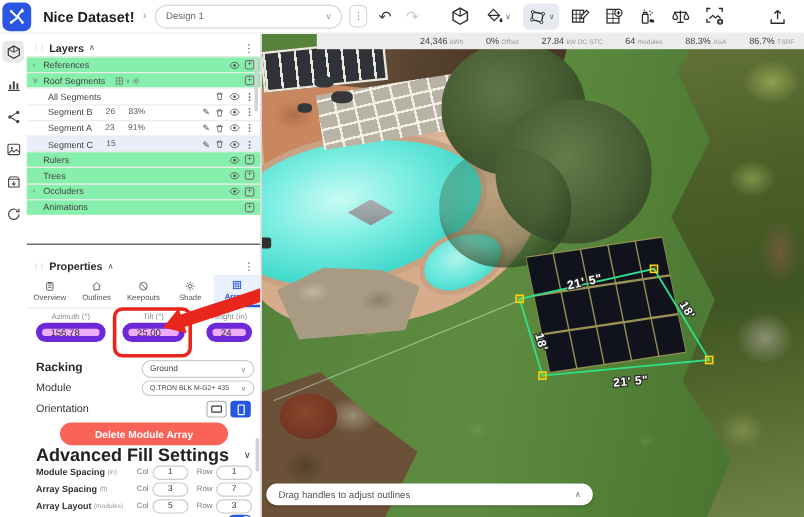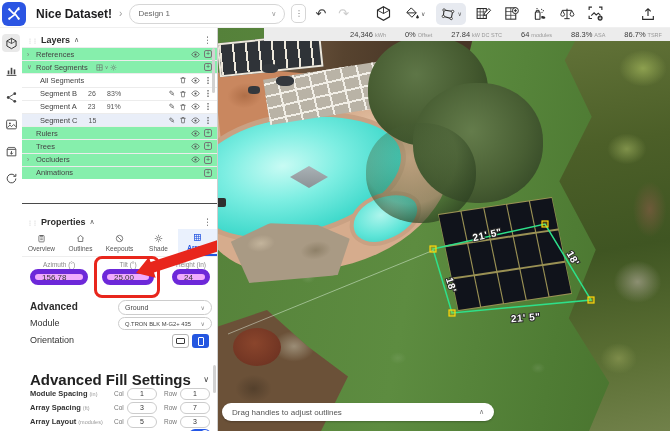--- a/index.html
+++ b/index.html
@@ -499,21 +499,21 @@
       <div class="fieldgrp" style="left:150px; top:46px; width:38px;">
         <div class="flabel">Height (in)</div>
         <div class="finput">24</div>
       </div>
 
       <div class="redbox"></div>
       <svg class="arrow-svg" width="196" height="216" viewBox="0 0 196 216">
         <polygon points="208.3,20.8 128.6,47.1 126.9,41.9 114,58 133.7,62.7 132,57.5 211.7,31.2" fill="#E8261C"></polygon>
       </svg>
 
-      <div style="position:absolute; left:8px; top:86px;" class="prow-label">Advanced</div>
+      <div style="position:absolute; left:8px; top:86px;" class="prow-label">Racking</div>
       <div class="pselect" style="top:85px; height:15px; font-size:7px;">
         <span>Ground</span>
           <span class="chev">∨</span>
       </div>
 
       <div style="position:absolute; left:8px; top:103px;" class="prow-label sm">Module</div>
       <div class="pselect" style="top:102px; height:13px; font-size:5.8px;">
         <span>Q.TRON BLK M-G2+ 435</span>
           <span class="chev">∨</span>
       </div>
@@ -521,20 +521,21 @@
       <div style="position:absolute; left:8px; top:120px;" class="prow-label sm">Orientation</div>
       <div style="position:absolute; left:0; top:119px; width:196px; height:16px;">
         <div class="orient-btn orient-land">
             <span></span>
           </div>
         <div class="orient-btn orient-port">
             <span></span>
           </div>
       </div>
 
+      <div class="delete-btn">Delete Module Array</div>
 
       <div class="adv-hdr">
         <span class="t">Advanced Fill Settings</span>
         <span class="chev">∨</span>
       </div>
 
       <div class="sprow" style="top:172px;">
         <span class="nm">Module Spacing</span>
         <span class="un">(in)</span>
         <span class="cl" style="left:84px;">Col</span>

